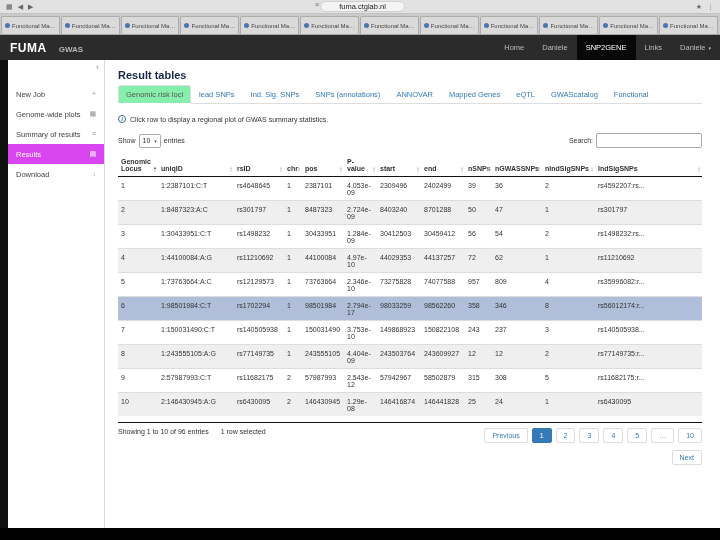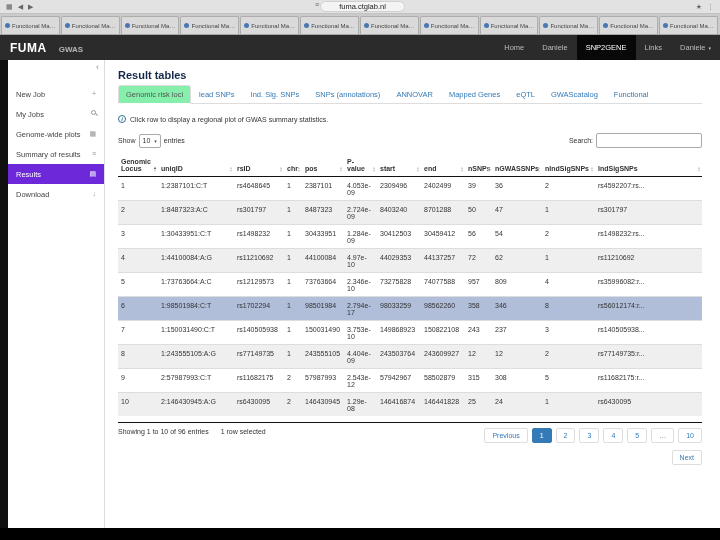--- a/index.html
+++ b/index.html
@@ -29,21 +29,21 @@
   .nav-item{display:flex;align-items:center;padding:0 9px;font-size:7.5px;color:#bdbdbd;cursor:pointer;white-space:nowrap}
   .nav-item.active{background:#080808;color:#fff}
   .nav-item .caret{font-size:5px;margin-left:3px}
 
   
   .page{flex:1;display:flex;background:#fff;overflow:hidden}
   .left-gutter{width:8px;background:#101010;flex:none}
   .sidebar{width:97px;background:#fff;border-right:1px solid #d8dce2;position:relative;padding-top:24px;flex:none}
   .collapse-btn{position:absolute;top:2px;right:5px;font-size:9px;color:#888;cursor:pointer}
   .side-item{display:flex;align-items:flex-start;justify-content:space-between;padding:5.5px 8px;font-size:7.5px;color:#444;cursor:pointer}
-  .side-item.active{background:#6d28d9;color:#fff}
+  .side-item.active{background:#d946ef;color:#fff}
   .side-icon{color:#999;font-size:7px;line-height:1}
   .side-item.active .side-icon{color:#fff}
   .mag{width:5px;height:5px;border:1px solid currentColor;border-radius:50%;position:relative;display:inline-block}
   .mag::after{content:"";position:absolute;width:3px;height:1px;background:currentColor;right:-2.5px;bottom:-1px;transform:rotate(45deg)}
 
   .main{flex:1;background:#fff;padding:9px 18px 0 13px;overflow:hidden}
   .page-title{font-size:11px;font-weight:bold;color:#16284a;margin-bottom:4px}
   .tabs{display:flex;border-bottom:1px solid #ddd;font-size:7.5px;margin-bottom:11px}
   .tab{padding:4px 7px;color:#337ab7;cursor:pointer;border:1px solid transparent;margin-bottom:-1px;white-space:nowrap}
   .tab.active{color:#555;background:#86efac;border-color:#ddd #ddd #fff;border-radius:3px 3px 0 0}
@@ -163,24 +163,20 @@
 
   <div class="page">
     <div class="left-gutter"></div>
 
     <div class="sidebar">
       <span class="collapse-btn">‹</span>
       <div>
           <div class="side-item">
             <span class="lbl">New Job</span>
             <span class="side-icon">+</span>
-          </div>
-          <div class="side-item">
-            <span class="lbl">My Jobs</span>
-            <span class="side-icon mag"></span>
           </div>
           <div class="side-item">
             <span class="lbl">Genome-wide plots</span>
             <span class="side-icon">▦</span>
           </div>
           <div class="side-item">
             <span class="lbl">Summary of results</span>
             <span class="side-icon">≡</span>
           </div>
           <div class="side-item active">

